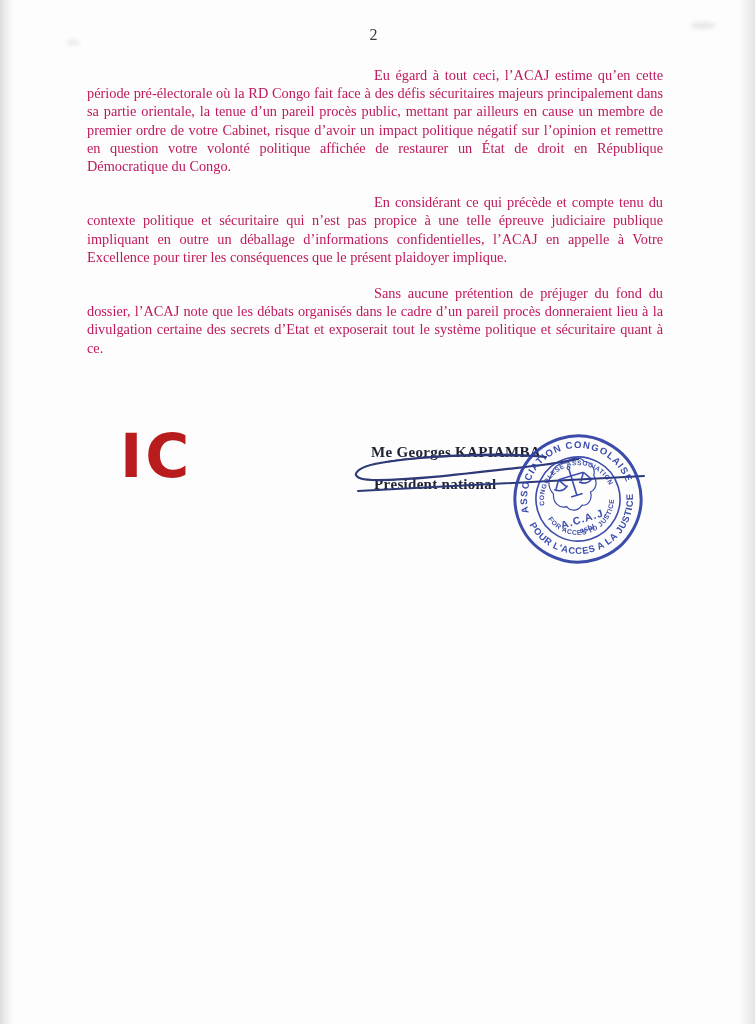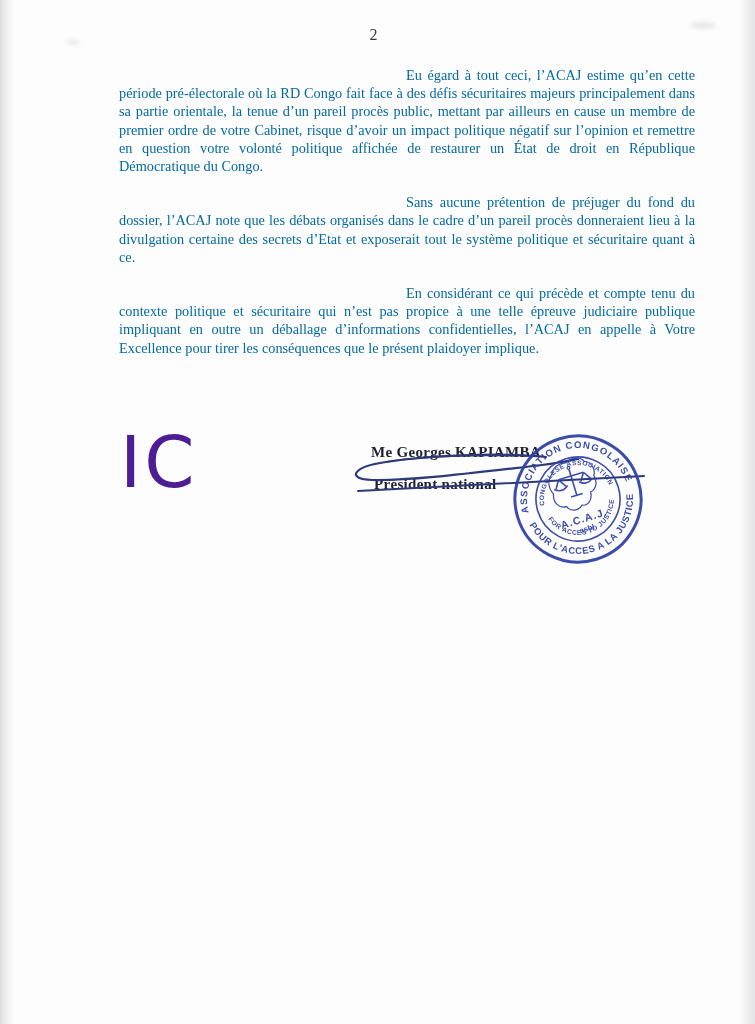--- a/index.html
+++ b/index.html
@@ -42,40 +42,39 @@
     color: #3a3a40;
   }
 
   .content {
     position: absolute;
     left: 87px;
     top: 66px;
     width: 576px;
     font-size: 14.3px;
     line-height: 18.2px;
-    color: #0369a1;
+    color: #be185d;
     text-align: justify;
-    margin-left: 32px;
   }
   .content p {
     margin: 0 0 18px 0;
     text-indent: 287px;
   }
   .content p.closing { margin-top: -4px; margin-bottom: 0; }
   .content p.closing b, .signature-name, .signature-title { font-weight: bold; }
 
   .watermark {
     position: absolute;
     left: 120px;
     top: 426px;
     font-family: "DejaVu Sans", "Liberation Sans", sans-serif;
-    font-weight: normal;
-    font-size: 72px;
+    font-weight: bold;
+    font-size: 60px;
     letter-spacing: 3px;
-    color: #4c1d95;
+    color: #b91c1c;
     line-height: 1;
   }
 
   .signature-name {
     position: absolute;
     left: 371px;
     top: 444px;
     font-size: 15px;
     color: #1d2130;
     letter-spacing: 0.3px;
@@ -108,22 +107,22 @@
 
   <div class="edge-left"></div>
   <div class="edge-right"></div>
   <div class="smudge s1"></div>
   <div class="smudge s2"></div>
 
   <div class="page-number">2</div>
 
   <div class="content">
     <p>Eu égard à tout ceci, l’ACAJ estime qu’en cette période pré-électorale où la RD Congo fait face à des défis sécuritaires majeurs principalement dans sa partie orientale, la tenue d’un pareil procès public, mettant par ailleurs en cause un membre de premier ordre de votre Cabinet, risque d’avoir un impact politique négatif sur l’opinion et remettre en question votre volonté politique affichée de restaurer un État de droit en République Démocratique du Congo.</p>
+    <p>En considérant ce qui précède et compte tenu du contexte politique et sécuritaire qui n’est pas propice à une telle épreuve judiciaire publique impliquant en outre un déballage d’informations confidentielles, l’ACAJ en appelle à Votre Excellence pour tirer les conséquences que le présent plaidoyer implique.</p>
     <p>Sans aucune prétention de préjuger du fond du dossier, l’ACAJ note que les débats organisés dans le cadre d’un pareil procès donneraient lieu à la divulgation certaine des secrets d’Etat et exposerait tout le système politique et sécuritaire quant à ce.</p>
-    <p>En considérant ce qui précède et compte tenu du contexte politique et sécuritaire qui n’est pas propice à une telle épreuve judiciaire publique impliquant en outre un déballage d’informations confidentielles, l’ACAJ en appelle à Votre Excellence pour tirer les conséquences que le présent plaidoyer implique.</p>
   </div>
 
   <div class="watermark">IC</div>
 
   <div class="signature-name">Me Georges KAPIAMBA</div>
   <div class="signature-title">Président national</div>
 
   <svg class="signature-scribble" width="310" height="52" viewBox="0 0 310 52">
     <g fill="none" stroke="#2e3a77" stroke-linecap="round">
       <path d="M 200,9 C 150,4 78,8 40,14 C 6,19 0,31 26,32 C 64,33 126,25 196,17 C 212,15 222,13 232,11" stroke-width="2.2"></path>

